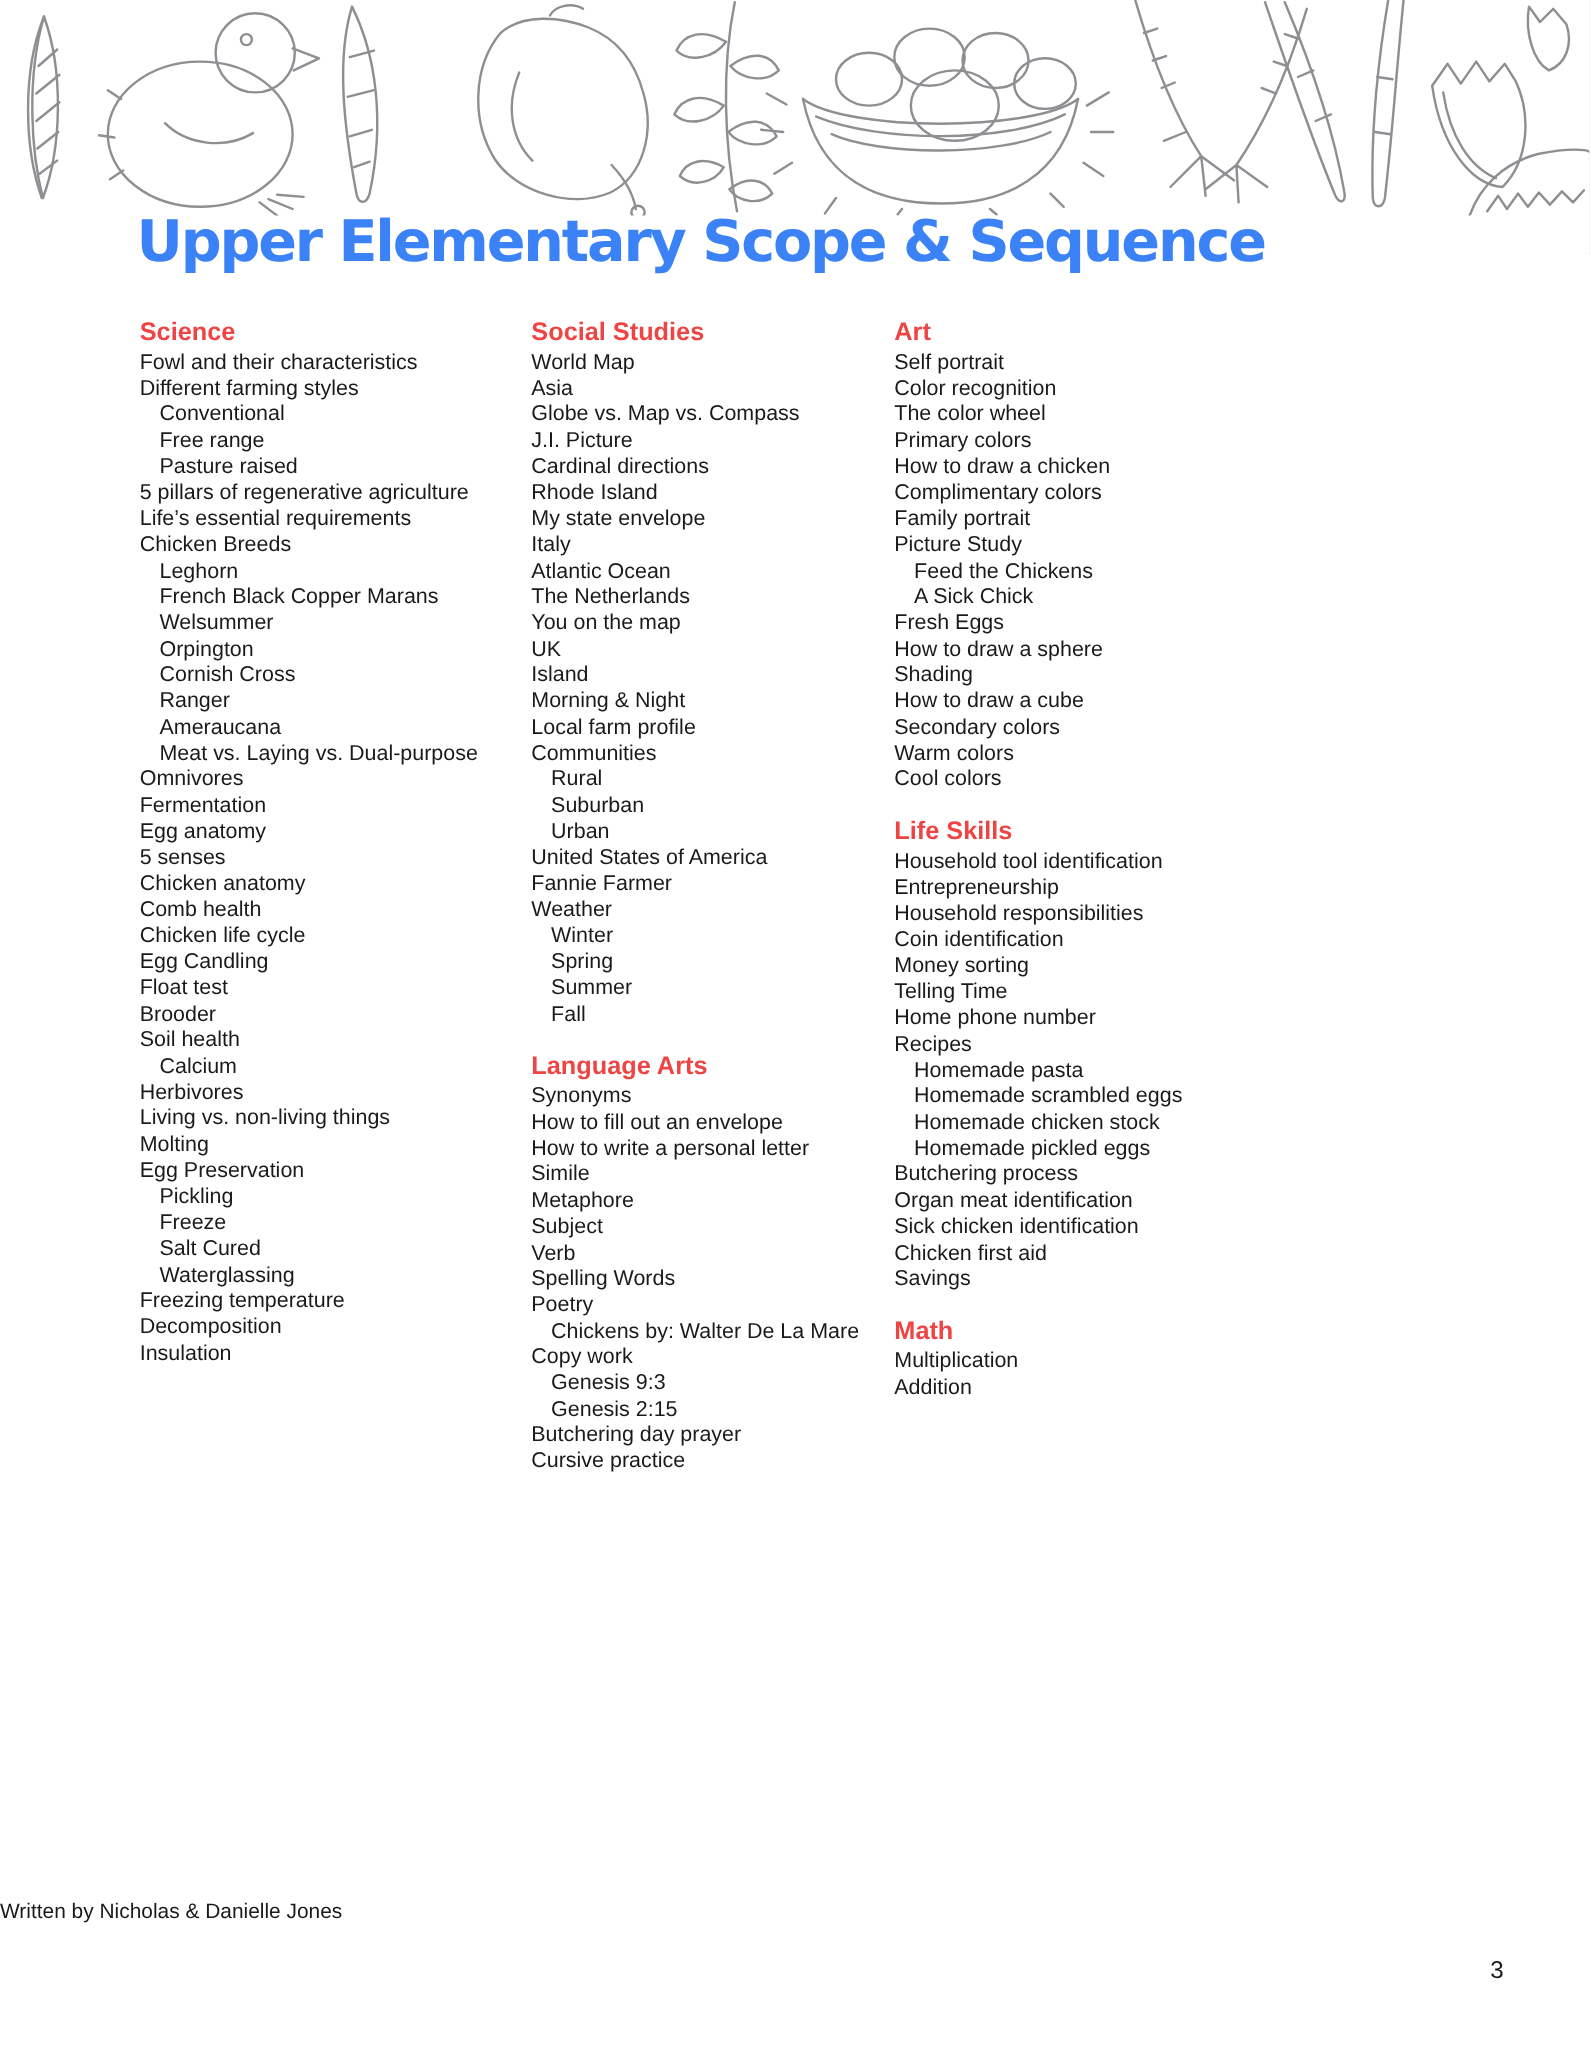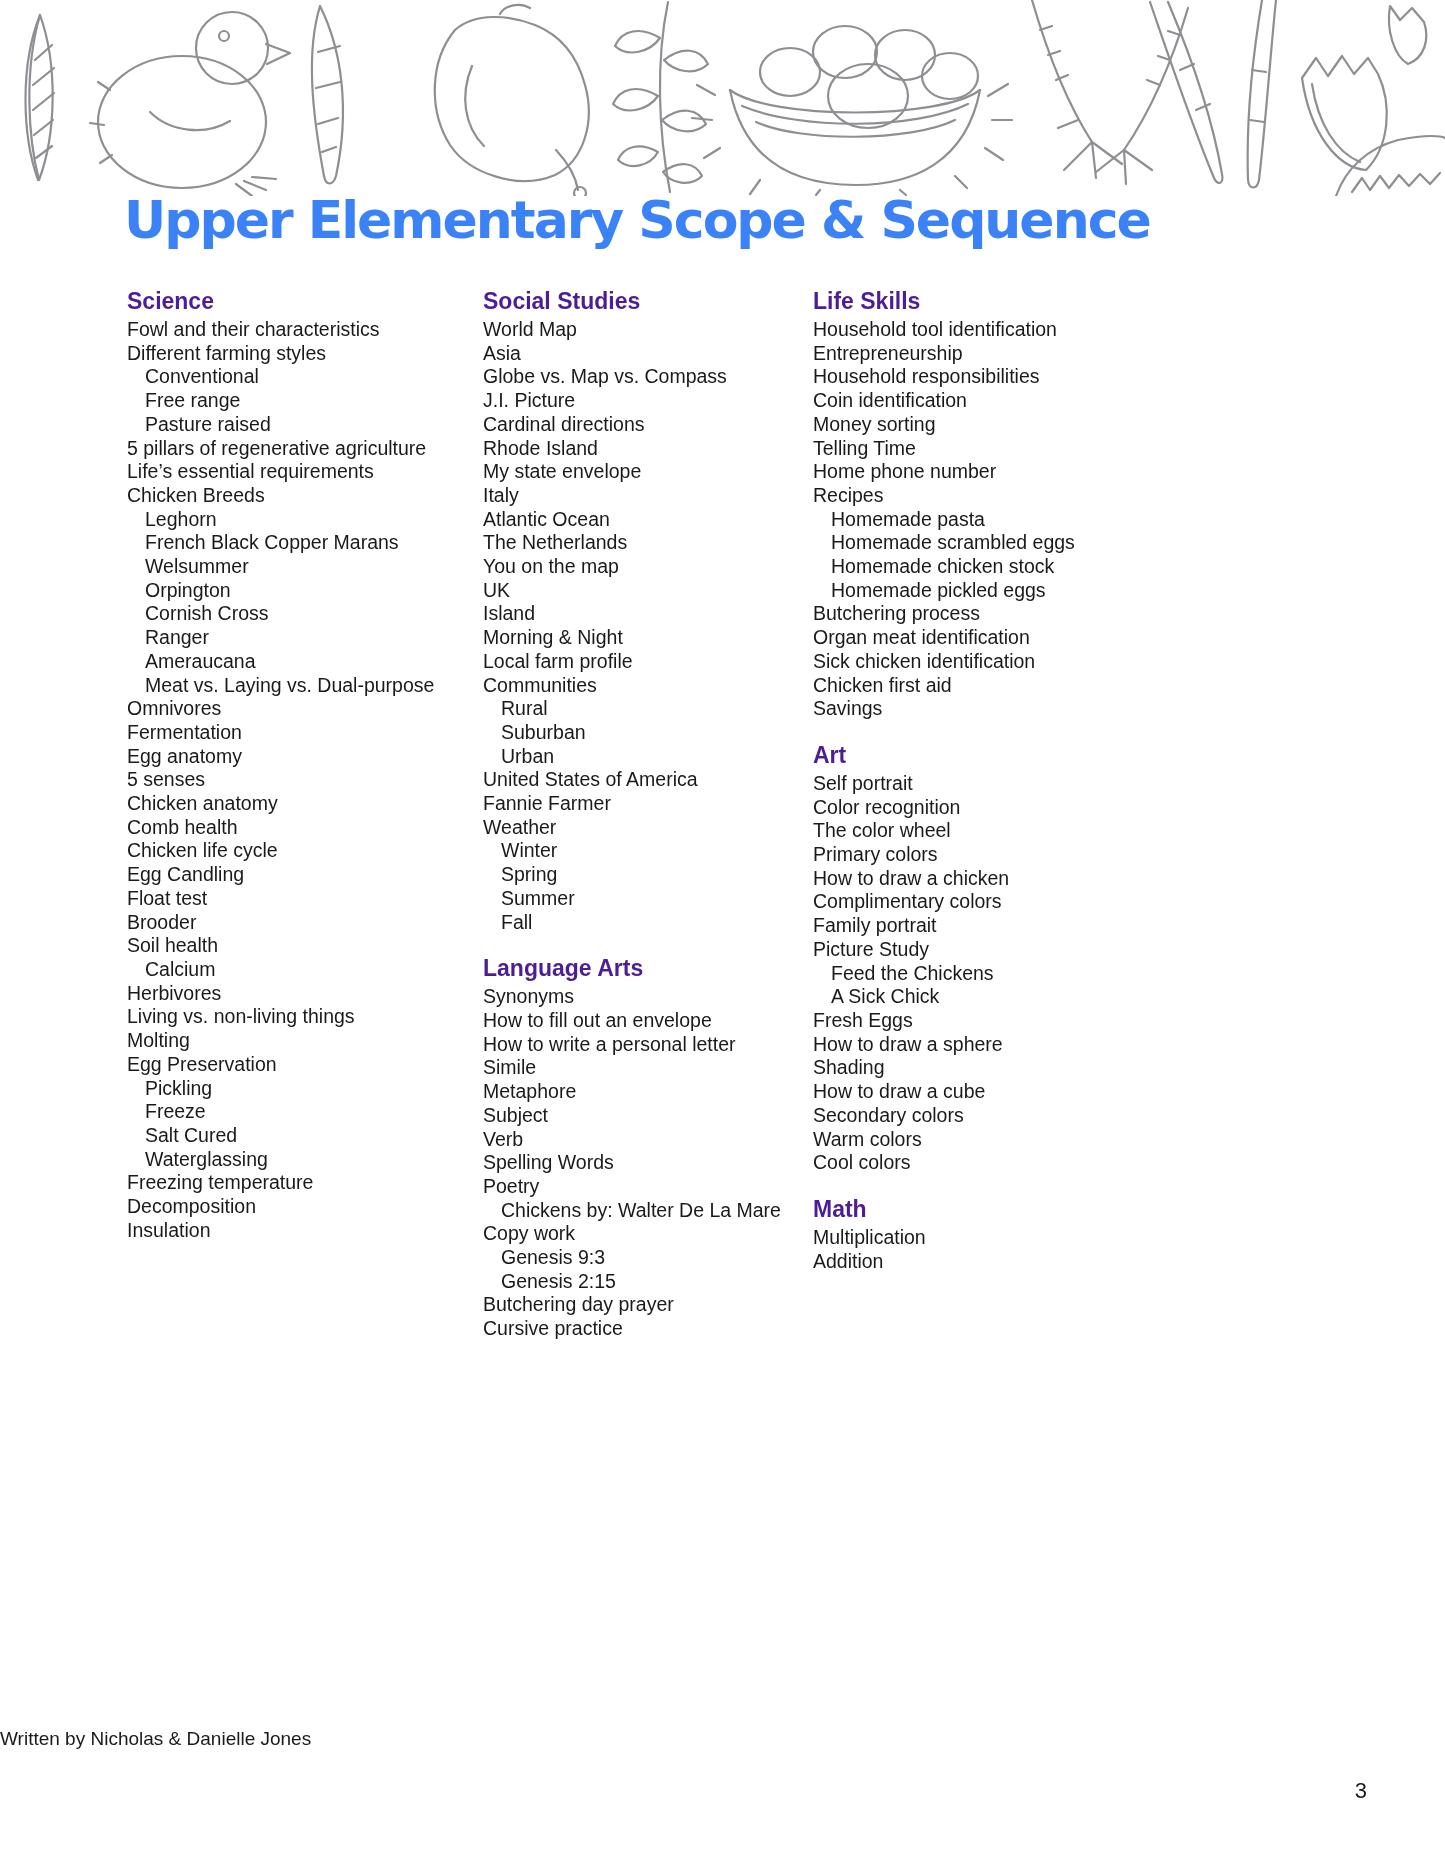--- a/index.html
+++ b/index.html
@@ -32,21 +32,21 @@
     position:absolute;left:127px;top:288px;right:30px;
     display:flex;align-items:flex-start;
   }
   .col{box-sizing:border-box;}
   .col-0{width:356px;}
   .col-1{width:330px;}
   .col-2{width:400px;}
   .section + .section{margin-top:21px;}
   .heading{
     font-size:23px;font-weight:700;line-height:27px;
-    margin:0 0 3px 0;color:#4c1d95;
+    margin:0 0 3px 0;color:#ef4444;
   }
   .item{
     font-size:19.5px;line-height:23.7px;white-space:nowrap;
   }
   .item.indent{padding-left:18px;}
   .footer{
     position:absolute;left:0;top:1728px;width:1194px;
     text-align:left;font-size:19px;line-height:22px;
   }
   .footer .byline{margin-bottom:33px;}
@@ -222,60 +222,60 @@
           <div class="item indent">Chickens by: Walter De La Mare</div>
           <div class="item">Copy work</div>
           <div class="item indent">Genesis 9:3</div>
           <div class="item indent">Genesis 2:15</div>
           <div class="item">Butchering day prayer</div>
           <div class="item">Cursive practice</div>
         </div>
       </div>
     <div class="col col-2">
         <div class="section">
+          <div class="heading">Art</div>
+          <div class="item">Self portrait</div>
+          <div class="item">Color recognition</div>
+          <div class="item">The color wheel</div>
+          <div class="item">Primary colors</div>
+          <div class="item">How to draw a chicken</div>
+          <div class="item">Complimentary colors</div>
+          <div class="item">Family portrait</div>
+          <div class="item">Picture Study</div>
+          <div class="item indent">Feed the Chickens</div>
+          <div class="item indent">A Sick Chick</div>
+          <div class="item">Fresh Eggs</div>
+          <div class="item">How to draw a sphere</div>
+          <div class="item">Shading</div>
+          <div class="item">How to draw a cube</div>
+          <div class="item">Secondary colors</div>
+          <div class="item">Warm colors</div>
+          <div class="item">Cool colors</div>
+        </div>
+        <div class="section">
           <div class="heading">Life Skills</div>
           <div class="item">Household tool identification</div>
           <div class="item">Entrepreneurship</div>
           <div class="item">Household responsibilities</div>
           <div class="item">Coin identification</div>
           <div class="item">Money sorting</div>
           <div class="item">Telling Time</div>
           <div class="item">Home phone number</div>
           <div class="item">Recipes</div>
           <div class="item indent">Homemade pasta</div>
           <div class="item indent">Homemade scrambled eggs</div>
           <div class="item indent">Homemade chicken stock</div>
           <div class="item indent">Homemade pickled eggs</div>
           <div class="item">Butchering process</div>
           <div class="item">Organ meat identification</div>
           <div class="item">Sick chicken identification</div>
           <div class="item">Chicken first aid</div>
           <div class="item">Savings</div>
         </div>
         <div class="section">
-          <div class="heading">Art</div>
-          <div class="item">Self portrait</div>
-          <div class="item">Color recognition</div>
-          <div class="item">The color wheel</div>
-          <div class="item">Primary colors</div>
-          <div class="item">How to draw a chicken</div>
-          <div class="item">Complimentary colors</div>
-          <div class="item">Family portrait</div>
-          <div class="item">Picture Study</div>
-          <div class="item indent">Feed the Chickens</div>
-          <div class="item indent">A Sick Chick</div>
-          <div class="item">Fresh Eggs</div>
-          <div class="item">How to draw a sphere</div>
-          <div class="item">Shading</div>
-          <div class="item">How to draw a cube</div>
-          <div class="item">Secondary colors</div>
-          <div class="item">Warm colors</div>
-          <div class="item">Cool colors</div>
-        </div>
-        <div class="section">
           <div class="heading">Math</div>
           <div class="item">Multiplication</div>
           <div class="item">Addition</div>
         </div>
       </div>
   </div>
 
   <div class="footer">
     <div class="byline">Written by Nicholas &amp; Danielle Jones</div>
   </div>

